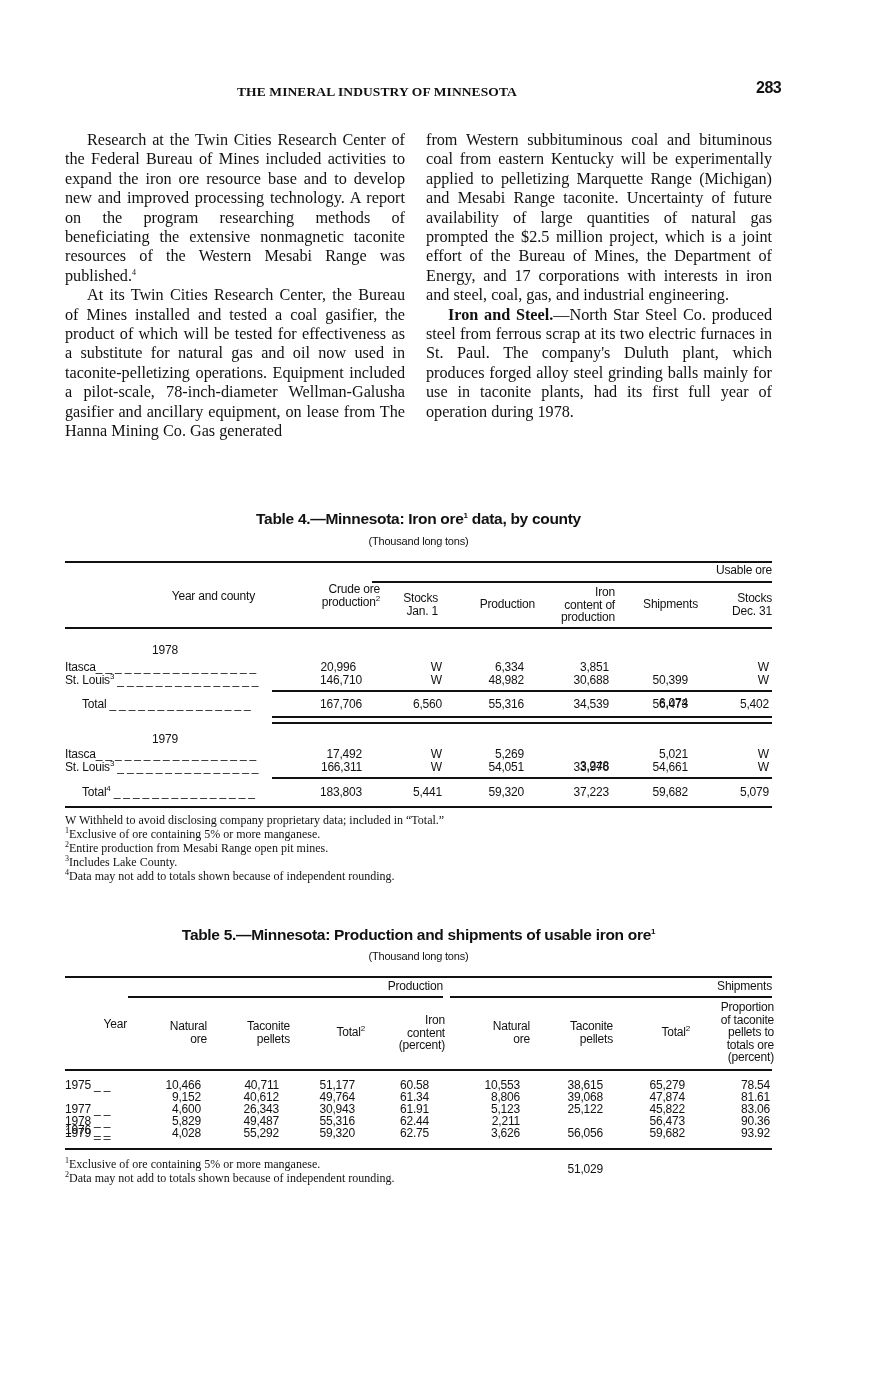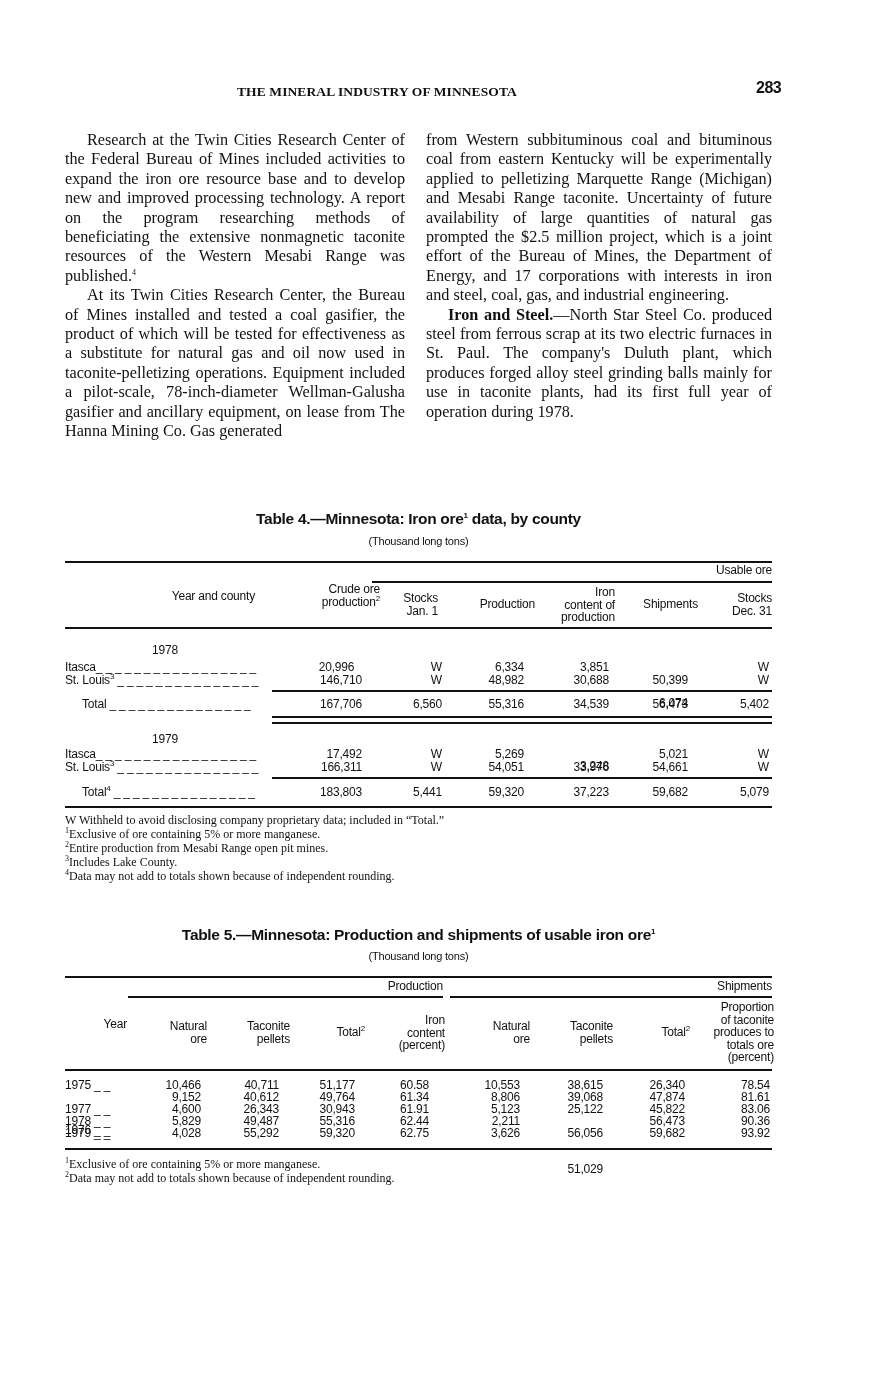--- a/index.html
+++ b/index.html
@@ -57,21 +57,21 @@
 <div class="th" style="left:618px; top:598px; width:80px;">Shipments</div>
 <div class="th" style="left:710px; top:592px; width:62px;"><span>Stocks</span><br><span>Dec. 31</span></div>
 
 <div class="rule" style="left:65px; top:627px; width:707px; height:2px;"></div>
 
 <div class="lbl" style="left:152px; top:644px;">1978</div>
 <div class="lbl" style="left:65px; top:661px;"><span>Itasca</span><span>_ _ _ _ _ _ _ _ _ _ _ _ _ _ _ _ _</span></div>
 <div class="lbl" style="left:65px; top:674px;"><span>St. Louis</span><sup>3</sup> <span>_ _ _ _ _ _ _ _ _ _ _ _ _ _ _</span></div>
 
 <div>
-  <div class="cell" style="left:298px; top:661px; width:77px;text-align:center;">20,996</div>
+  <div class="cell" style="left:279px; top:661px; width:77px;">20,996</div>
   <div class="cell" style="left:380px; top:661px; width:62px;">W</div>
   <div class="cell" style="left:450px; top:661px; width:74px;">6,334</div>
   <div class="cell" style="left:530px; top:661px; width:79px;">3,851</div>
   <div class="cell" style="left:620px; top:661px; width:68px;margin-top:36px;">6,074</div>
   <div class="cell" style="left:720px; top:661px; width:49px;">W</div>
 </div>
 <div>
   <div class="cell" style="left:285px; top:674px; width:77px;">146,710</div>
   <div class="cell" style="left:380px; top:674px; width:62px;">W</div>
   <div class="cell" style="left:450px; top:674px; width:74px;">48,982</div>
@@ -142,34 +142,34 @@
 <div class="rule" style="left:450px; top:996px; width:322px; height:1.5px;"></div>
 
 <div class="th" style="left:72px; top:1018px; width:55px;">Year</div>
 <div class="th" style="left:132px; top:1020px; width:75px;"><span>Natural</span><br><span>ore</span></div>
 <div class="th" style="left:212px; top:1020px; width:78px;"><span>Taconite</span><br><span>pellets</span></div>
 <div class="th" style="left:300px; top:1026px; width:65px;"><span>Total</span><sup>2</sup></div>
 <div class="th" style="left:375px; top:1014px; width:70px;"><span>Iron</span><br><span>content</span><br><span>(percent)</span></div>
 <div class="th" style="left:455px; top:1020px; width:75px;"><span>Natural</span><br><span>ore</span></div>
 <div class="th" style="left:535px; top:1020px; width:78px;"><span>Taconite</span><br><span>pellets</span></div>
 <div class="th" style="left:625px; top:1026px; width:65px;"><span>Total</span><sup>2</sup></div>
-<div class="th" style="left:702px; top:1001px; width:72px;"><span>Proportion</span><br><span>of taconite</span><br><span>produces to</span><br><span>totals ore</span><br><span>(percent)</span></div>
+<div class="th" style="left:702px; top:1001px; width:72px;"><span>Proportion</span><br><span>of taconite</span><br><span>pellets to</span><br><span>totals ore</span><br><span>(percent)</span></div>
 
 <div class="rule" style="left:65px; top:1069px; width:707px; height:2px;"></div>
 
 <div id="t5rows"></div>
 <div>
   <div class="lbl" style="left:65px; top:1079px;"><span>1975</span> <span>_ _</span></div>
   <div class="cell" style="left:130px; top:1079px; width:71px;">10,466</div>
   <div class="cell" style="left:210px; top:1079px; width:69px;">40,711</div>
   <div class="cell" style="left:290px; top:1079px; width:65px;">51,177</div>
   <div class="cell" style="left:370px; top:1079px; width:59px;">60.58</div>
   <div class="cell" style="left:450px; top:1079px; width:70px;">10,553</div>
   <div class="cell" style="left:535px; top:1079px; width:68px;">38,615</div>
-  <div class="cell" style="left:615px; top:1079px; width:70px;">26,340</div>
+  <div class="cell" style="left:615px; top:1079px; width:70px;">65,279</div>
   <div class="cell" style="left:710px; top:1079px; width:60px;">78.54</div>
 </div>
 <div>
   <div class="lbl" style="left:65px; top:1124px;"><span>1976</span> <span>_ _</span></div>
   <div class="cell" style="left:130px; top:1091px; width:71px;">9,152</div>
   <div class="cell" style="left:210px; top:1091px; width:69px;">40,612</div>
   <div class="cell" style="left:290px; top:1091px; width:65px;">49,764</div>
   <div class="cell" style="left:370px; top:1091px; width:59px;">61.34</div>
   <div class="cell" style="left:450px; top:1091px; width:70px;">8,806</div>
   <div class="cell" style="left:535px; top:1091px; width:68px;">39,068</div>

